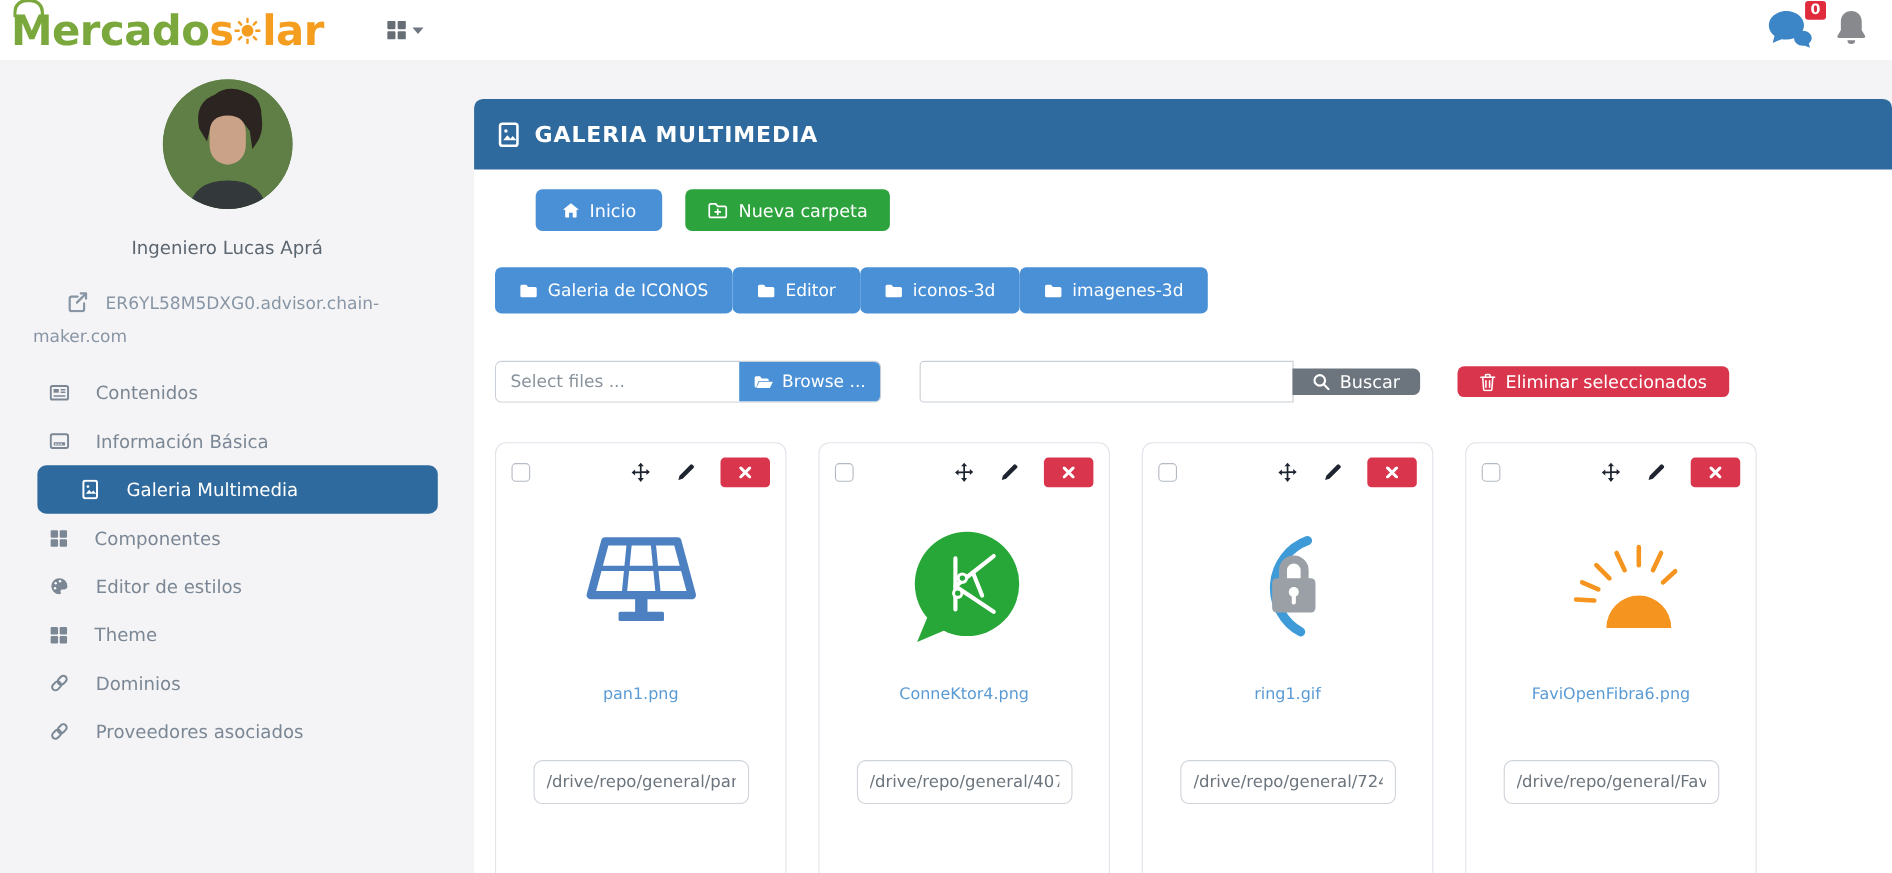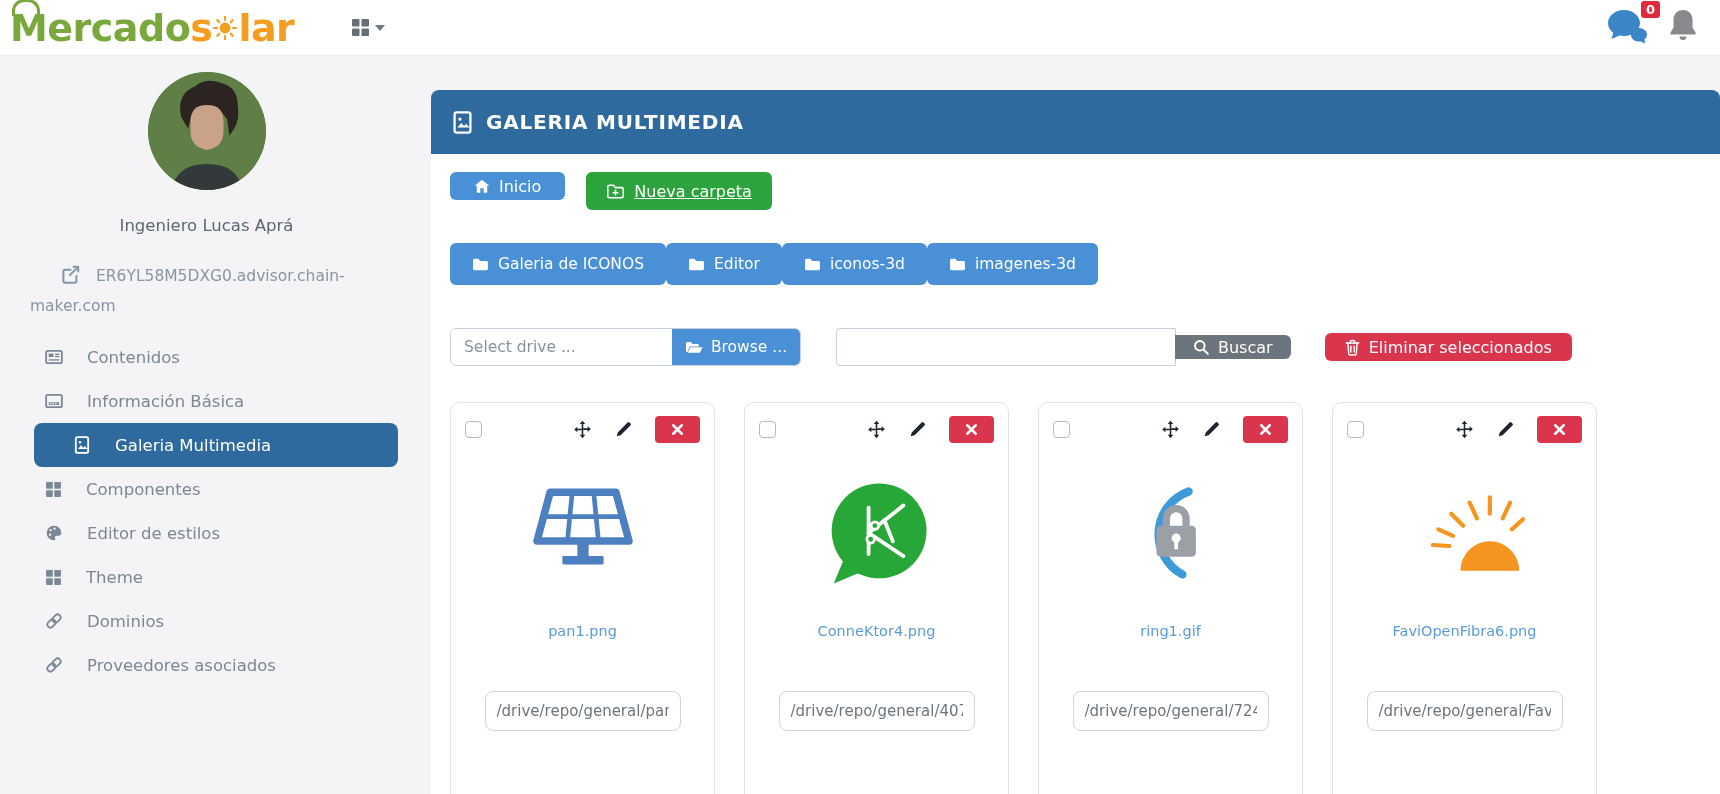--- a/index.html
+++ b/index.html
@@ -39,22 +39,22 @@
   .panel-title { color:#fff; font-size:20px; font-weight:800; letter-spacing:0.8px; }
   .panel-body { padding:18px 20px 40px 19px; }
 
   .btn { border:none; display:inline-flex; align-items:center; justify-content:center; gap:9px; color:#fff; font-size:16px; font-family:inherit; border-radius:6px; cursor:pointer; }
   .btn-blue { background:#4a90d6; }
   .btn-green { background:#2ca33c; }
   .btn-red { background:#d9364d; }
   .btn-gray { background:#6c757d; }
 
   .row-actions { display:flex; gap:21px; }
-  .btn-inicio { height:28px; padding:0 24px; }
-  .btn-carpeta { height:38px; padding:0 20px;text-decoration:underline; }
+  .btn-inicio { height:38px; padding:0 24px;margin-left:37px; }
+  .btn-carpeta { height:38px; padding:0 20px; }
 
   .row-folders { display:flex; gap:0; margin-top:33px;align-items:flex-end; }
   .folder-btn { height:42px; padding:0 22px; font-size:15.5px; }
 
   .row-upload { display:flex; align-items:center; margin-top:43px; }
   .file-group { display:flex; width:351px; height:38px; border:1px solid #c9cfd6; border-radius:6px; overflow:hidden; background:#fff; cursor:pointer; }
   .file-label { flex:1; display:flex; align-items:center; padding:0 13px; color:#8a939c; font-size:15.5px; background:#fff; }
   .browse-seg { width:128px; background:#4a90d6; color:#fff; display:flex; align-items:center; justify-content:center; gap:8px; font-size:15.5px; }
   .search-input { margin-left:35px; width:340px; height:38px; border:1px solid #c9cfd6; border-radius:4px 0 0 4px; font-size:15px; padding:0 10px; color:#555; outline:none; }
   .btn-buscar { height:24px; padding:0 18px; border-radius:0 6px 6px 0; margin-left:-1px; }
@@ -278,21 +278,21 @@
           <button class="btn btn-blue folder-btn">
             <svg width="17" height="15" viewBox="0 0 24 20">
                 <path fill="#fff" d="M1.5 4 a2 2 0 0 1 2-2 h5.5 l2.5 3 H20.5 a2 2 0 0 1 2 2 v9 a2 2 0 0 1 -2 2 H3.5 a2 2 0 0 1 -2-2 Z"></path>
               </svg>
             <span>imagenes-3d</span>
           </button>
         </div>
 
         <div class="row-upload">
           <div class="file-group">
-            <div class="file-label">Select drive ...</div>
+            <div class="file-label">Select files ...</div>
             <div class="browse-seg">
               <svg width="18" height="15" viewBox="0 0 26 20">
                   <path fill="#fff" d="M1.5 4 a2 2 0 0 1 2-2 h5 l2.5 3 H18 a2 2 0 0 1 2 2 v1.5 H6.5 L3.5 17 a2 2 0 0 1 -2-2 Z"></path>
                   <path fill="#fff" d="M7.5 9.5 H25.5 L21.5 17.5 H3.8 Z"></path>
                 </svg>
               <span>Browse ...</span>
             </div>
           </div>
           <input class="search-input" type="text" value="" style="">
           <button class="btn btn-gray btn-buscar">

